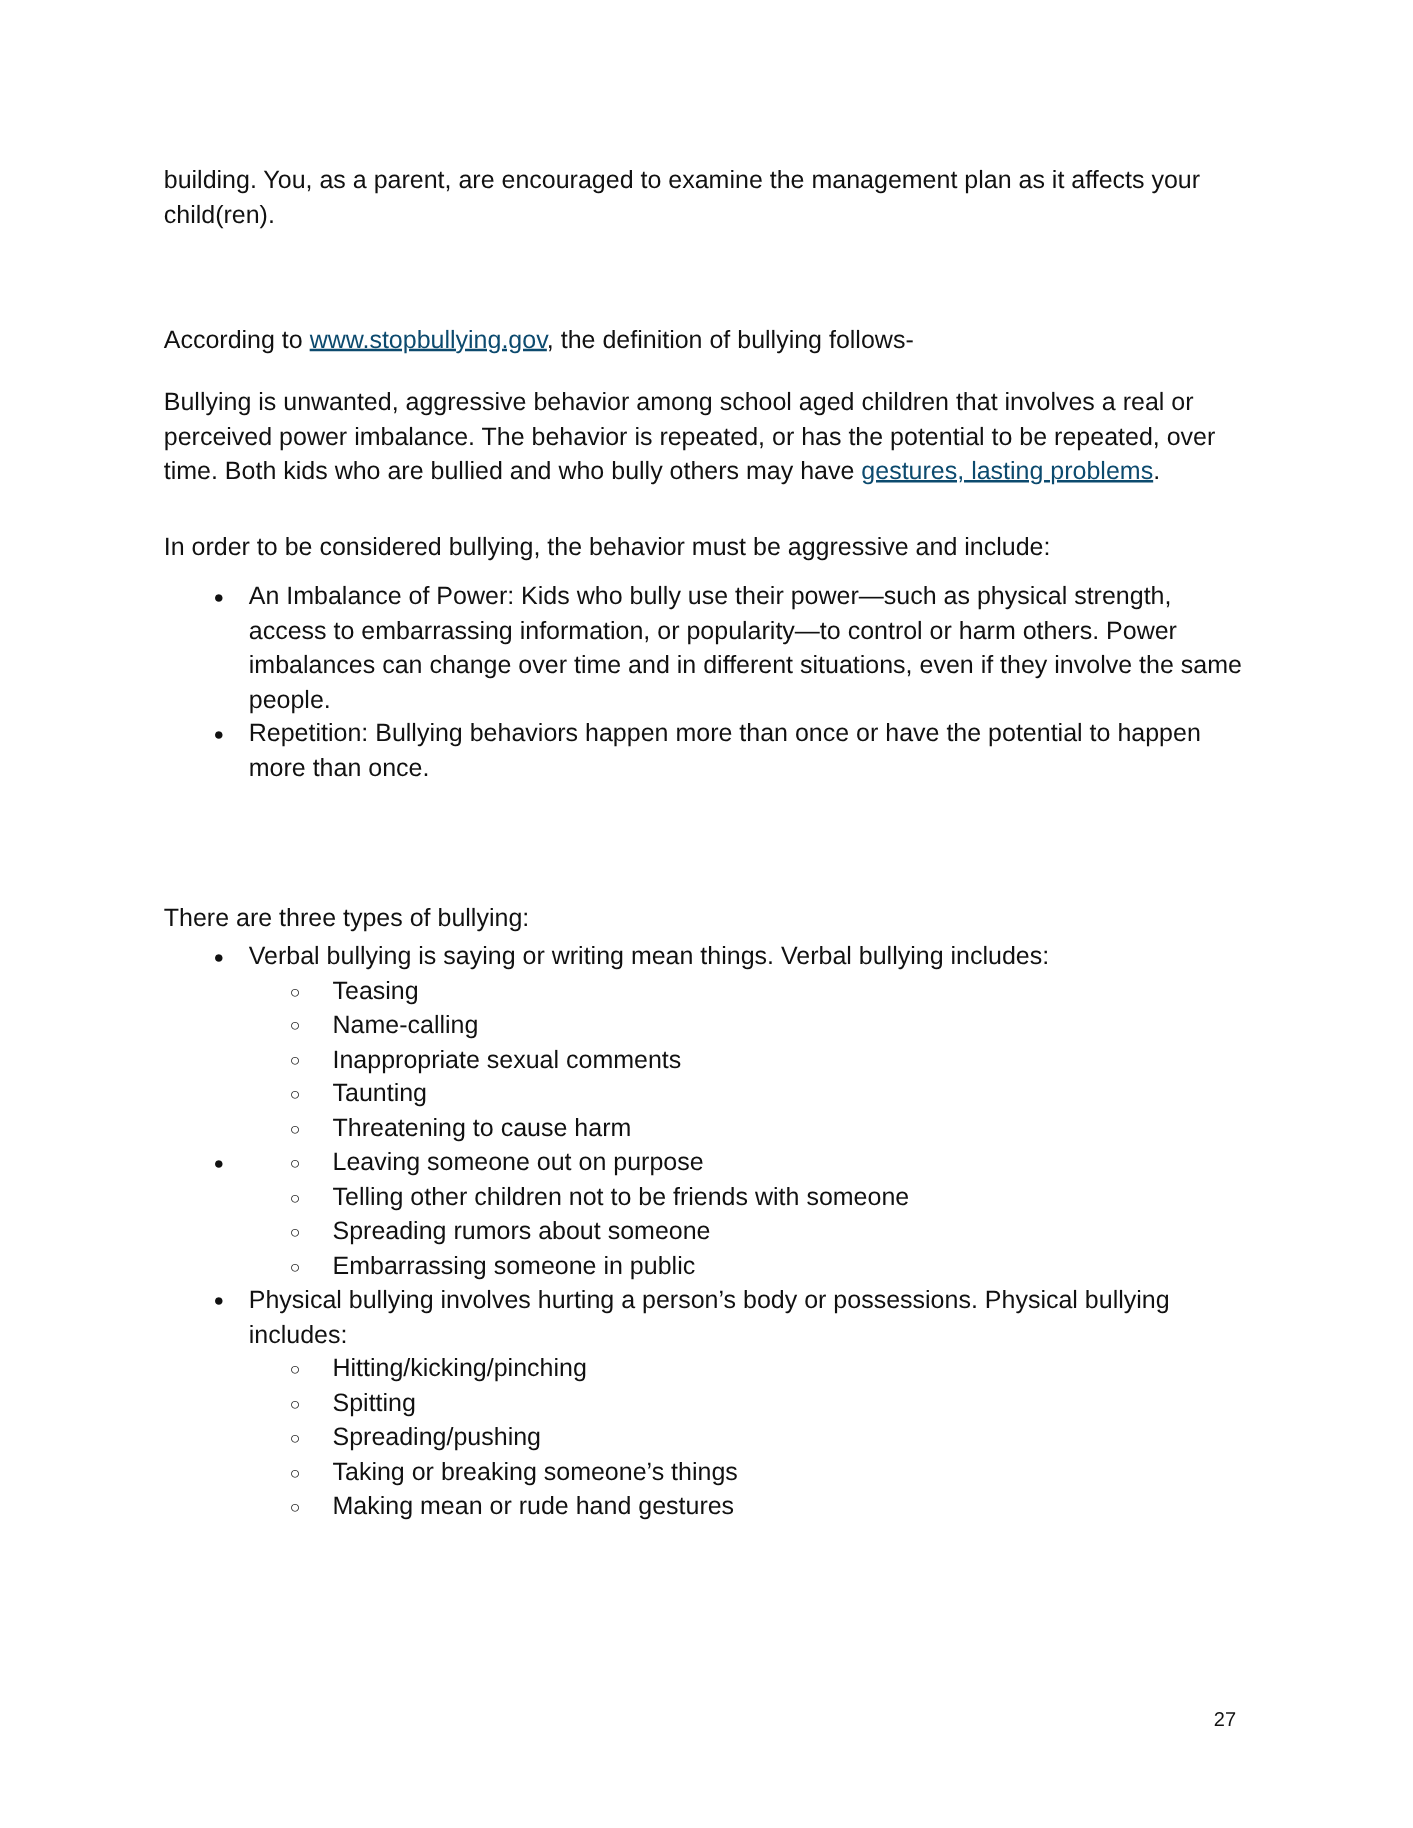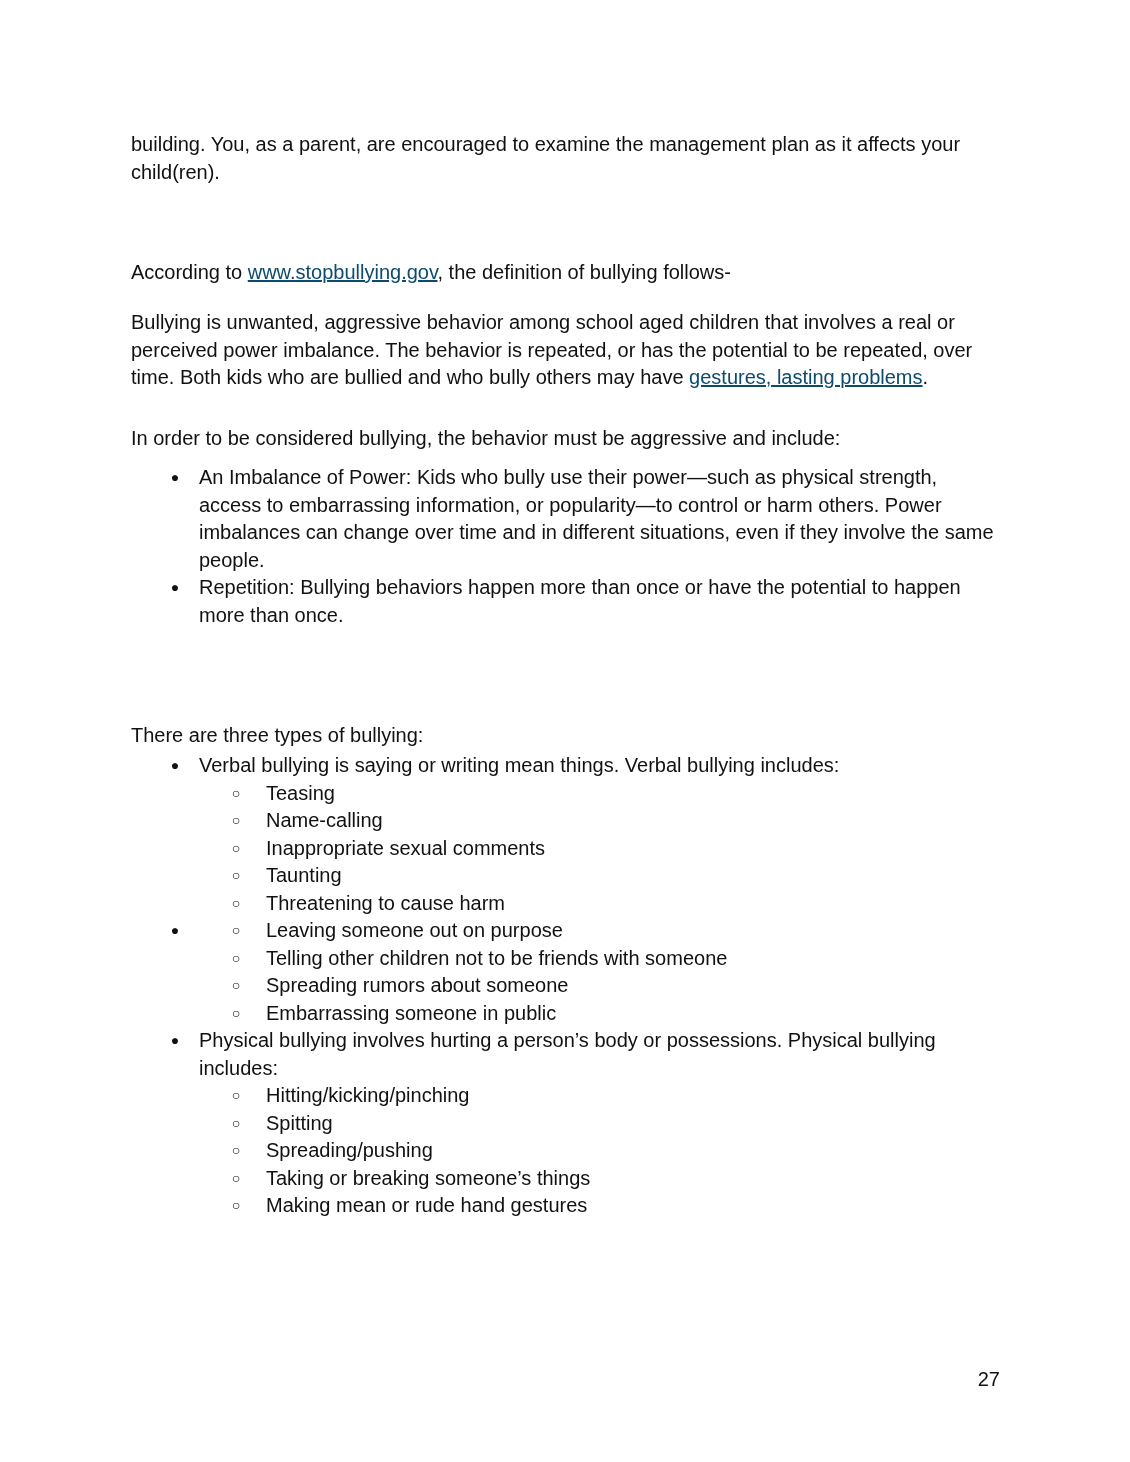--- a/index.html
+++ b/index.html
@@ -15,21 +15,21 @@
     ul.bullets { position: absolute; left: 133px; width: 870px; margin: 0; padding: 0; list-style: none; }
     ul.bullets > li { position: relative; padding-left: 66px; }
     ul.bullets > li > .bullet {
       position: absolute; left: 35px; top: 0; width: 14px; text-align: center; font-size: 14px;
     }
     ul.sub { margin: 0; padding: 0; list-style: none; }
     ul.sub > li { position: relative; padding-left: 67px; }
     ul.sub > li > .bullet {
       position: absolute; left: 30px; top: 0; width: 14px; text-align: center; font-size: 14px;
     }
-    .page-number { position: absolute; left: 960px; top: 1368px; width: 40px; text-align: right; font-size: 20px; }
+    .page-number { position: absolute; left: 960px; top: 1368px; width: 40px; text-align: center; font-size: 16px; }
   </style>
 </head>
 <body>
 
 <div class="page">
 
   <p class="p text" style="top:131px;">building. You, as a parent, are encouraged to examine the management plan as it affects your child(ren).</p>
 
 
   <p class="p text" style="top:259px;"><span>According to </span><a class="link">www.stopbullying.gov</a><span>, the definition of bullying follows-</span></p>

